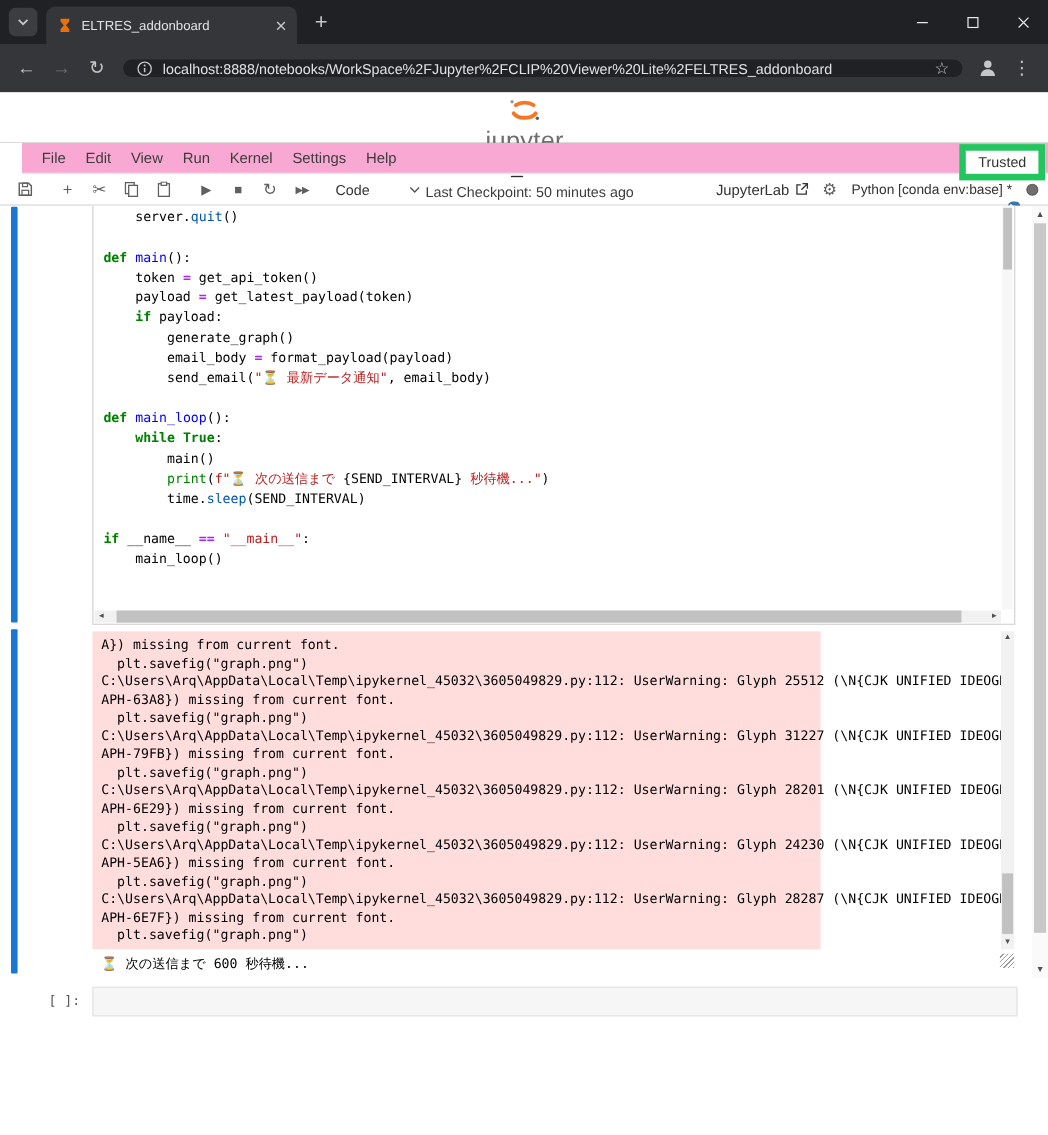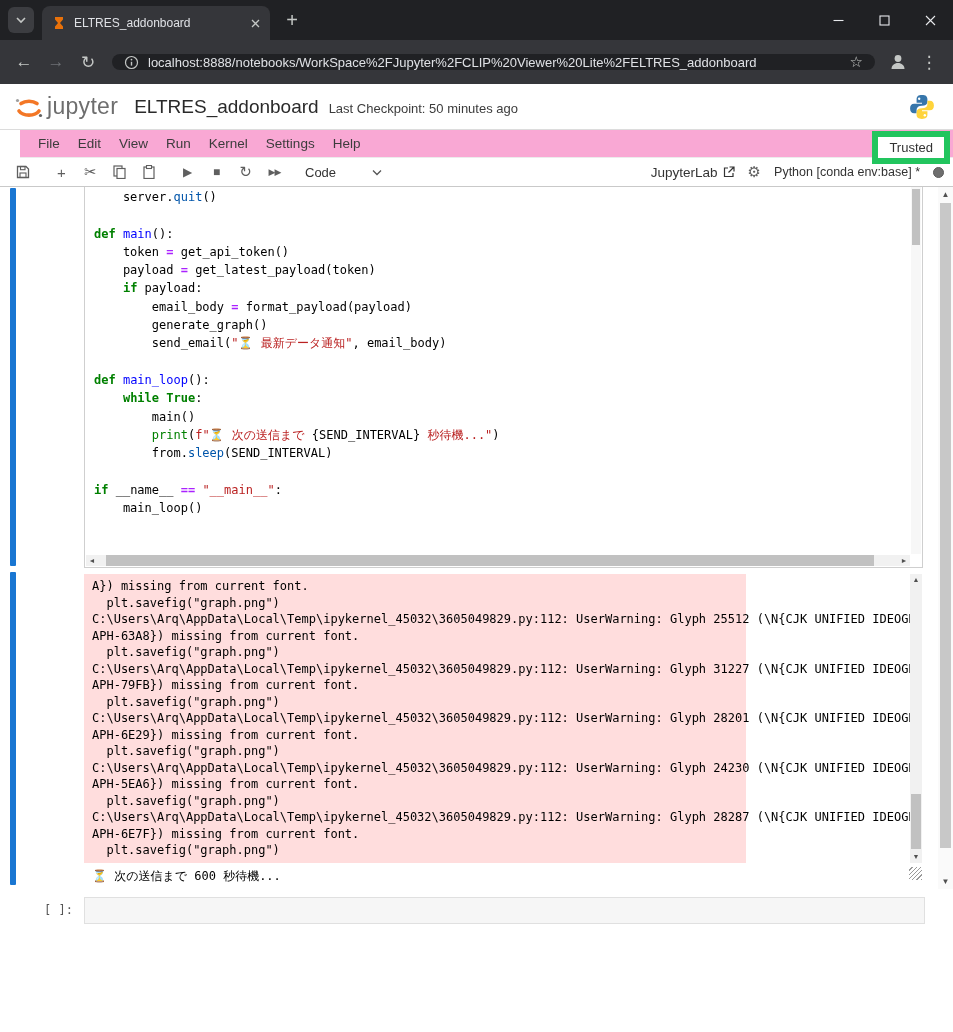--- a/index.html
+++ b/index.html
@@ -26,21 +26,21 @@
               color:#c4c7c5; font-size:17px; border-radius:50%; }
   .nav-icon.disabled { color:#6e7175; }
   .omnibox { flex:1; height:16px; background:#202124; border-radius:15px; display:flex; align-items:center;
              padding:0 12px; margin:0 8px; gap:9px; min-width:0; }
   .url-text { flex:1; font-size:13px; color:#dfe1e5; white-space:nowrap; overflow:hidden; }
   .star-icon { color:#c4c7c5; font-size:15px; }
   .avatar-btn { width:30px; height:30px; display:flex; align-items:center; justify-content:center; }
 
   
   .jp-header { height:46px; display:flex; align-items:center; padding:0 12px; background:#fff;
-               border-bottom:1px solid #dcdcdc; }
+               border-bottom:1px solid #dcdcdc;flex-direction:column; }
   .jp-logotext { font-size:23px; color:#6e6e6e; margin-left:1px; letter-spacing:.3px; }
   .nb-title { font-size:19px; color:#2a2a2a; margin-left:16px; }
   .checkpoint { font-size:13px; color:#3c3c3c; margin-left:10px; padding-top:4px; }
   .py-logo { margin-left:auto; margin-right:6px; display:flex; }
 
   
   .menubar { height:28px; display:flex; align-items:center; padding-left:9px; position:relative;
              border-bottom:1px solid #ececec; background:#f9a8d4;margin-left:20px; }
   .menu-item { padding:5px 9px; font-size:13.5px; color:#3c3c3c; }
   .trusted-btn { position:absolute; right:3px; top:1px; border:6px solid #22c55e; background:#fff;
@@ -271,29 +271,29 @@
     <div class="sel-bar sel-bar-1"></div>
 
     <div class="code-box">
       <div class="code-lines">
           <div class="cl"><span class="tk-t">    server.</span><span class="tk-p">quit</span><span class="tk-t">()</span></div>
           <div class="cl"> </div>
           <div class="cl"><span class="tk-k">def</span><span class="tk-t"> </span><span class="tk-d">main</span><span class="tk-t">():</span></div>
           <div class="cl"><span class="tk-t">    token </span><span class="tk-o">=</span><span class="tk-t"> get_api_token()</span></div>
           <div class="cl"><span class="tk-t">    payload </span><span class="tk-o">=</span><span class="tk-t"> get_latest_payload(token)</span></div>
           <div class="cl"><span class="tk-t">    </span><span class="tk-k">if</span><span class="tk-t"> payload:</span></div>
+          <div class="cl"><span class="tk-t">        generate_graph()</span></div>
           <div class="cl"><span class="tk-t">        email_body </span><span class="tk-o">=</span><span class="tk-t"> format_payload(payload)</span></div>
-          <div class="cl"><span class="tk-t">        generate_graph()</span></div>
           <div class="cl"><span class="tk-t">        send_email(</span><span class="tk-s">"⏳ 最新データ通知"</span><span class="tk-t">, email_body)</span></div>
           <div class="cl"> </div>
           <div class="cl"><span class="tk-k">def</span><span class="tk-t"> </span><span class="tk-d">main_loop</span><span class="tk-t">():</span></div>
           <div class="cl"><span class="tk-t">    </span><span class="tk-k">while</span><span class="tk-t"> </span><span class="tk-k">True</span><span class="tk-t">:</span></div>
           <div class="cl"><span class="tk-t">        main()</span></div>
           <div class="cl"><span class="tk-t">        </span><span class="tk-b">print</span><span class="tk-t">(</span><span class="tk-s">f"⏳ 次の送信まで </span><span class="tk-t">{SEND_INTERVAL}</span><span class="tk-s"> 秒待機..."</span><span class="tk-t">)</span></div>
-          <div class="cl"><span class="tk-t">        from.</span><span class="tk-p">sleep</span><span class="tk-t">(SEND_INTERVAL)</span></div>
+          <div class="cl"><span class="tk-t">        time.</span><span class="tk-p">sleep</span><span class="tk-t">(SEND_INTERVAL)</span></div>
           <div class="cl"> </div>
           <div class="cl"><span class="tk-k">if</span><span class="tk-t"> __name__ </span><span class="tk-o">==</span><span class="tk-t"> </span><span class="tk-s">"__main__"</span><span class="tk-t">:</span></div>
           <div class="cl"><span class="tk-t">    main_loop()</span></div>
         </div>
       <div class="cm-vscroll">
         <div class="cm-vthumb"></div>
       </div>
       <div class="cm-hscroll">
         <span class="hs-arrow">◄</span>
         <div class="hs-track">

